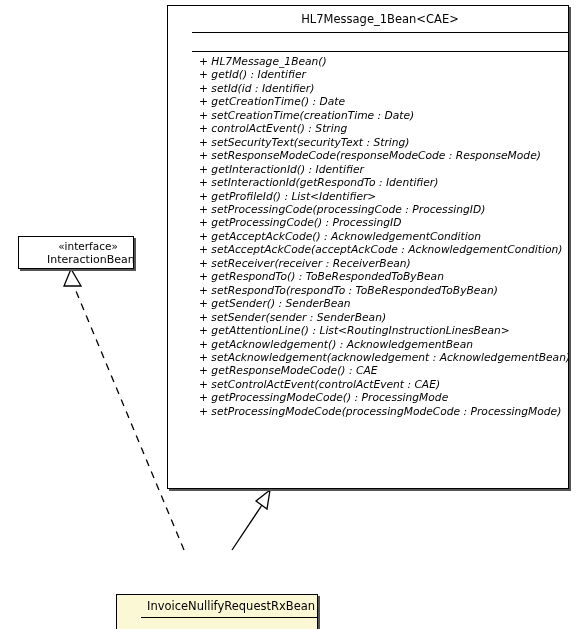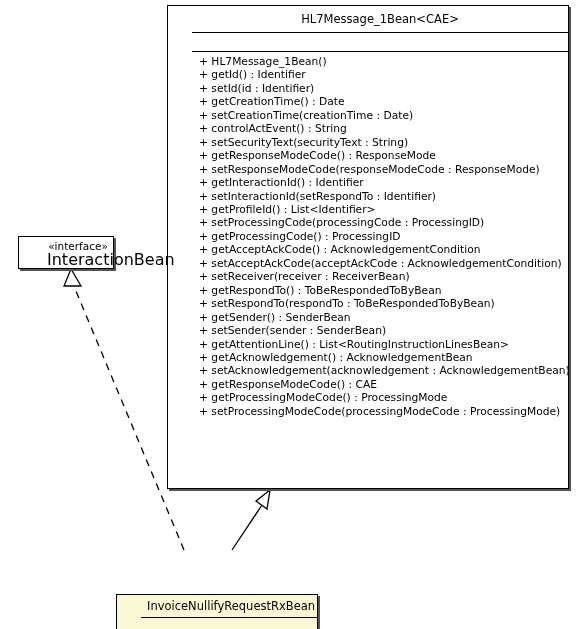--- a/index.html
+++ b/index.html
@@ -59,33 +59,34 @@
     padding: 5px 6px 5px 6px;
     white-space: nowrap;
   }
   .stereotype {
     display: block;
     font-size: 10.5px;
     line-height: 13px;
   }
   .typename {
     display: block;
-    font-size: 16px;
+    font-size: 11px;
     line-height: 14px;
   }
 
   .attrs-empty {
     height: 19px;
   }
   .attrs-empty-small {
     height: 14px;
   }
 
   .members {
     padding: 3px 0 4px 0;
+    font-style: italic;
   }
   .member {
     font-size: 10.7px;
     line-height: 13.45px;
     color: #000000;
     white-space: nowrap;
     padding-left: 7px;
   }
 
   
@@ -93,21 +94,21 @@
     left: 167px;
     top: 5px;
     width: 402px;
     height: 484px;
   }
   #class-hl7message .box-title { padding-top: 6px; padding-bottom: 6px; }
 
   #iface-interactionbean {
     left: 18px;
     top: 236px;
-    width: 96px;
+    width: 116px;
     height: 33px;
   }
   #iface-interactionbean .box-title {
     padding: 3px 4px 3px 4px;
   }
 
   #class-invoicenullify {
     left: 116px;
     top: 550px;
     width: 202px;
@@ -149,38 +150,38 @@
     </div>
     <div class="compartment attrs-empty"></div>
     <div class="compartment members">
       <div class="member">+ HL7Message_1Bean()</div>
       <div class="member">+ getId() : Identifier</div>
       <div class="member">+ setId(id : Identifier)</div>
       <div class="member">+ getCreationTime() : Date</div>
       <div class="member">+ setCreationTime(creationTime : Date)</div>
       <div class="member">+ controlActEvent() : String</div>
       <div class="member">+ setSecurityText(securityText : String)</div>
-      <div class="member">+ getResponseModeCode() : ResponseMode</div>
       <div class="member">+ setResponseModeCode(responseModeCode : ResponseMode)</div>
       <div class="member">+ getInteractionId() : Identifier</div>
-      <div class="member">+ setInteractionId(setRespondTo : Identifier)</div>
+      <div class="member">+ setInteractionId(getRespondTo : Identifier)</div>
       <div class="member">+ getProfileId() : List&lt;Identifier&gt;</div>
       <div class="member">+ setProcessingCode(processingCode : ProcessingID)</div>
       <div class="member">+ getProcessingCode() : ProcessingID</div>
       <div class="member">+ getAcceptAckCode() : AcknowledgementCondition</div>
       <div class="member">+ setAcceptAckCode(acceptAckCode : AcknowledgementCondition)</div>
       <div class="member">+ setReceiver(receiver : ReceiverBean)</div>
       <div class="member">+ getRespondTo() : ToBeRespondedToByBean</div>
       <div class="member">+ setRespondTo(respondTo : ToBeRespondedToByBean)</div>
       <div class="member">+ getSender() : SenderBean</div>
       <div class="member">+ setSender(sender : SenderBean)</div>
       <div class="member">+ getAttentionLine() : List&lt;RoutingInstructionLinesBean&gt;</div>
       <div class="member">+ getAcknowledgement() : AcknowledgementBean</div>
       <div class="member">+ setAcknowledgement(acknowledgement : AcknowledgementBean)</div>
       <div class="member">+ getResponseModeCode() : CAE</div>
+      <div class="member">+ setControlActEvent(controlActEvent : CAE)</div>
       <div class="member">+ getProcessingModeCode() : ProcessingMode</div>
       <div class="member">+ setProcessingModeCode(processingModeCode : ProcessingMode)</div>
     </div>
   </div>
 
   <div class="uml-box" id="iface-interactionbean">
     <div class="compartment">
       <div class="box-title">
         <span class="stereotype">«interface»</span>
         <span class="typename">InteractionBean</span>

